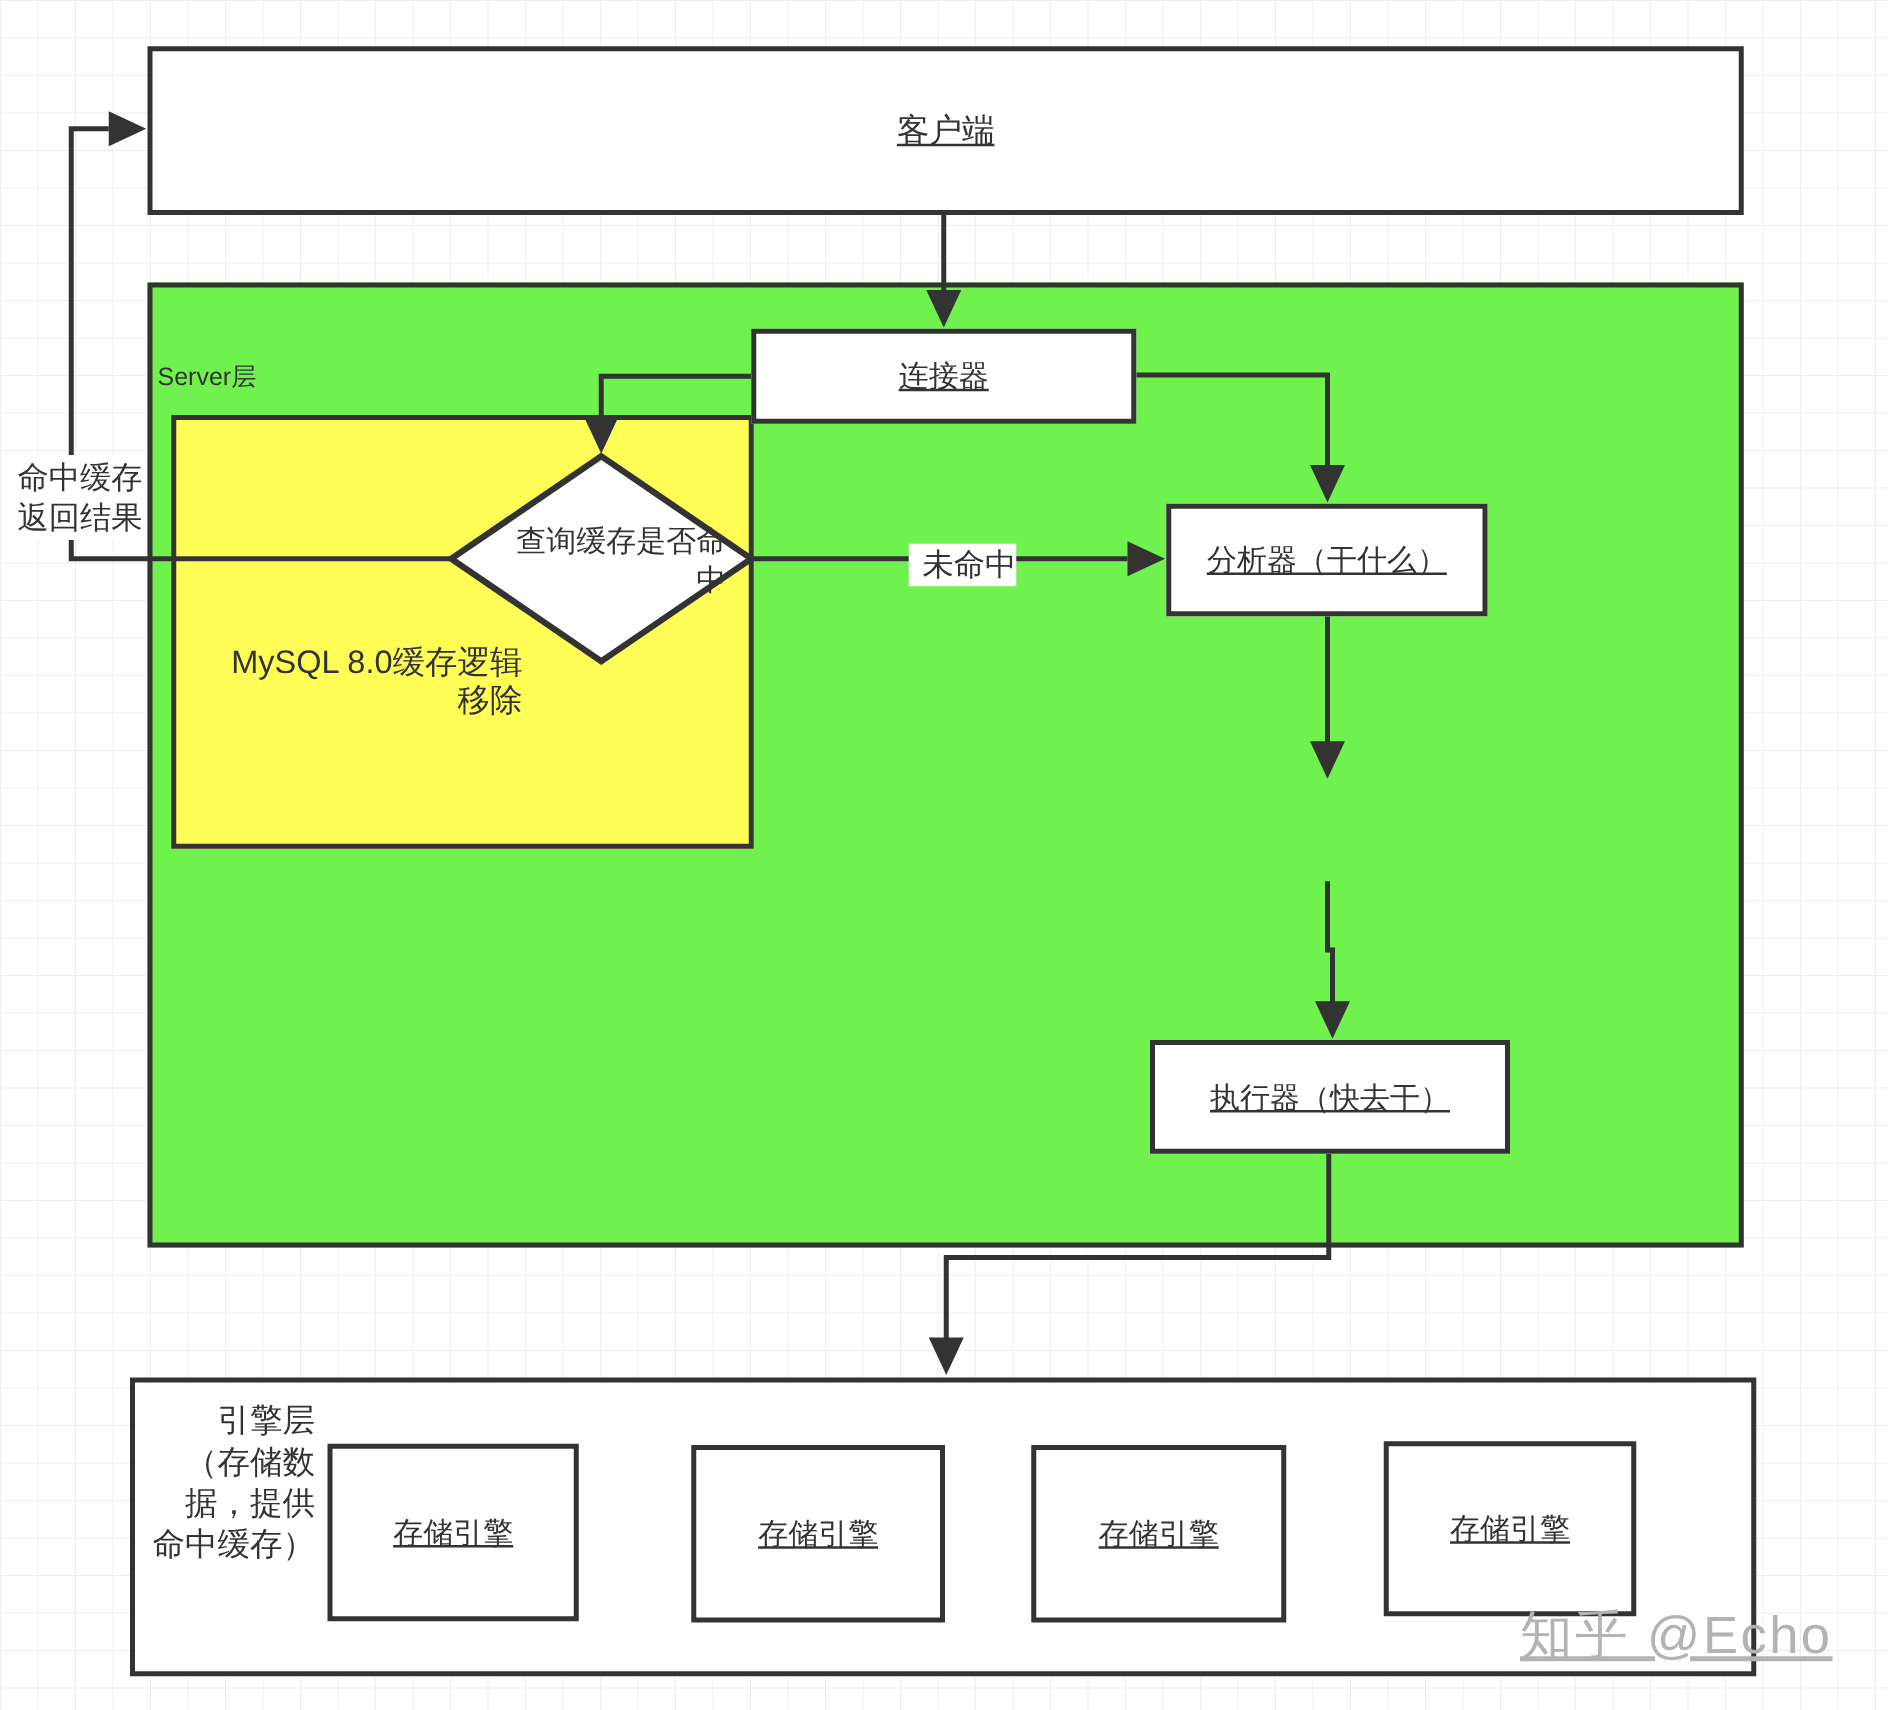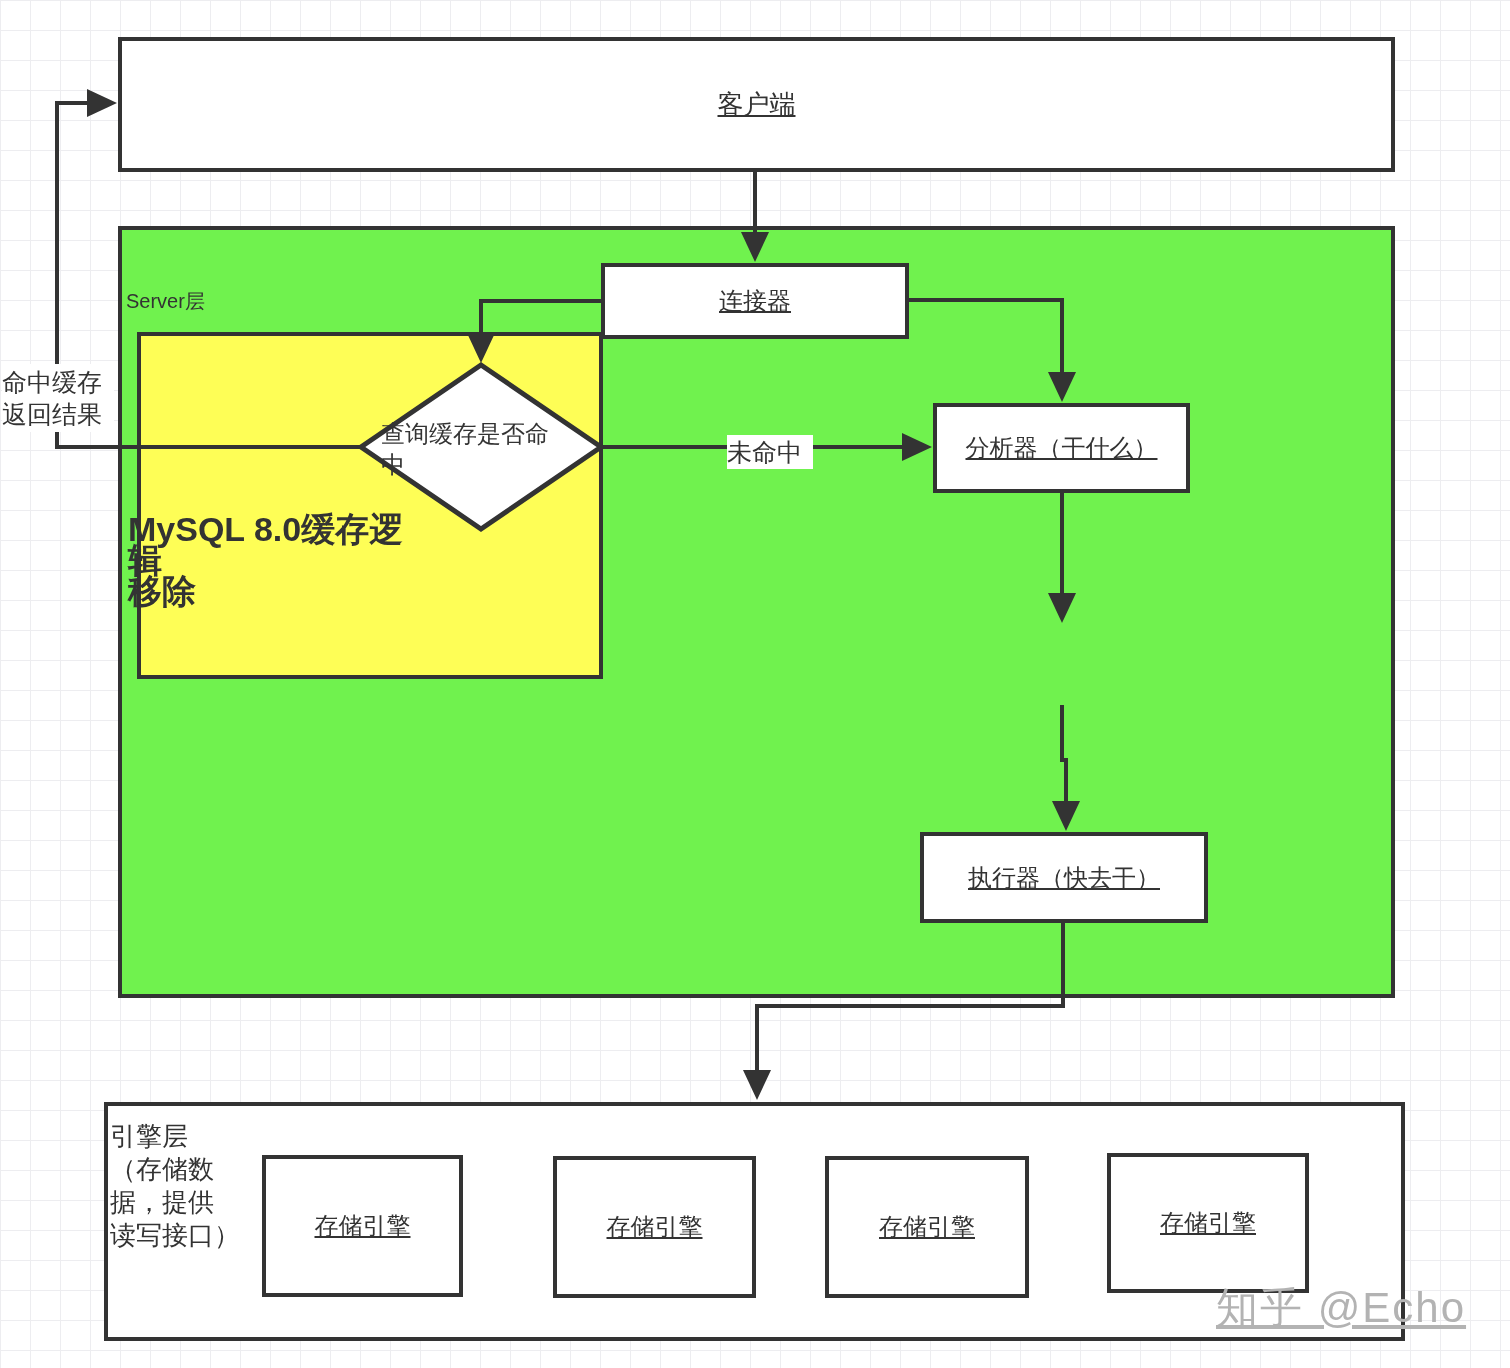--- a/index.html
+++ b/index.html
@@ -23,27 +23,27 @@
     background:#fff;border:4px solid #333;
     display:flex;align-items:center;justify-content:center;
     font-size:24px;color:#333;text-align:center;text-decoration:underline;
   }
   .region{
     position:absolute;box-sizing:border-box;
     border:4px solid #333;
   }
   .lbl{
     position:absolute;color:#333;
-    white-space:pre-line;text-align:left;
+    white-space:pre-line;text-align:right;
   }
   #client-node{left:118px;top:37px;width:1277px;height:135px;font-size:26px;}
   #server-layer{left:118px;top:226px;width:1277px;height:772px;background:#70F24E;}
   #server-layer-label{left:126px;top:288px;font-size:20px;text-align:left;}
   #cache-note-box{left:137px;top:332px;width:466px;height:347px;background:#FEFE56;}
-  #cache-note-label{left:128px;top:514px;width:290px;font-size:34px;line-height:31px;font-weight:bold;}
+  #cache-note-label{left:128px;top:514px;width:290px;font-size:26px;line-height:31px;}
   #flow-svg{position:absolute;left:0;top:0;pointer-events:none;}
   #cache-decision-label{left:381px;top:418px;width:200px;font-size:24px;line-height:31px;}
   #connector-node{left:601px;top:263px;width:308px;height:76px;}
   #analyzer-node{left:933px;top:403px;width:257px;height:90px;}
   #optimizer-node{left:932px;top:624px;width:258px;height:81px;}
   #executor-node{left:896px;top:832px;width:288px;height:91px;margin-left:24px;}
   #edge-label-miss{
     left:727px;top:435px;width:86px;height:34px;
     background:#fff;font-size:25px;line-height:34px;
   }
@@ -116,21 +116,21 @@
   </div>
 
   <div id="edge-label-miss" class="lbl">未命中</div>
   <div id="edge-label-hit" class="lbl">命中缓存
 返回结果</div>
 
   <div id="engine-layer-box" class="region"></div>
   <div id="engine-layer-label" class="lbl">引擎层
 （存储数
 据，提供
-读写接口）</div>
+命中缓存）</div>
   <div id="storage-engine-1" class="node engine-node">
     <span>存储引擎</span>
   </div>
   <div id="storage-engine-2" class="node engine-node">
     <span>存储引擎</span>
   </div>
   <div id="storage-engine-3" class="node engine-node">
     <span>存储引擎</span>
   </div>
   <div id="storage-engine-4" class="node engine-node">

